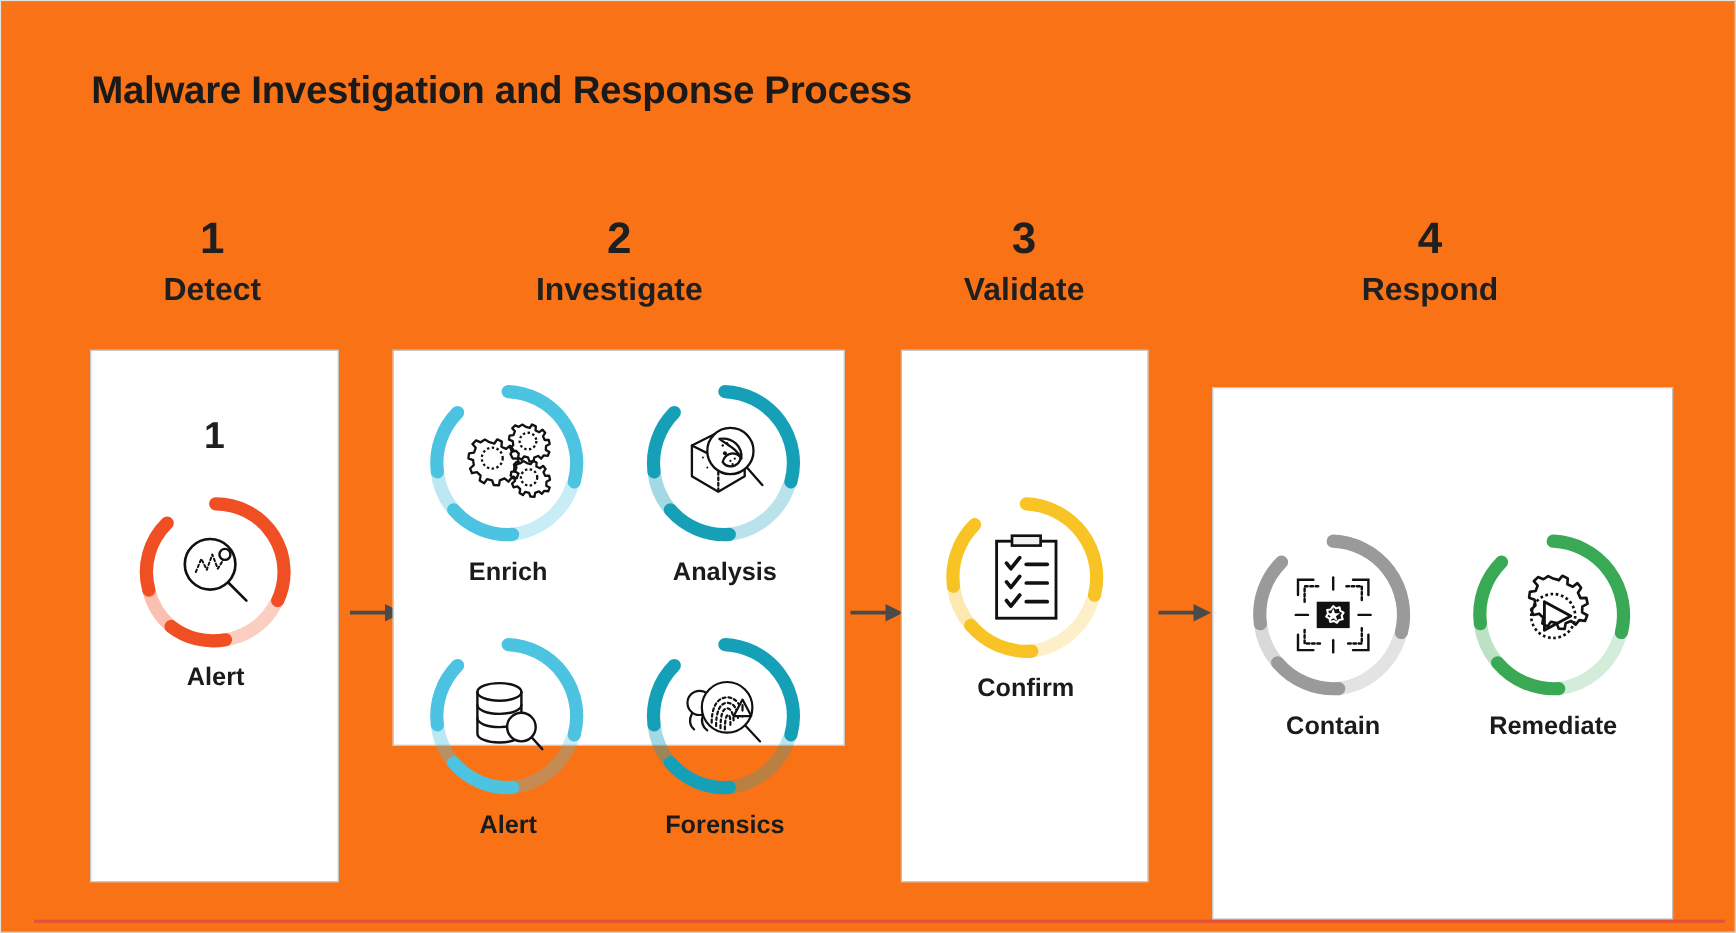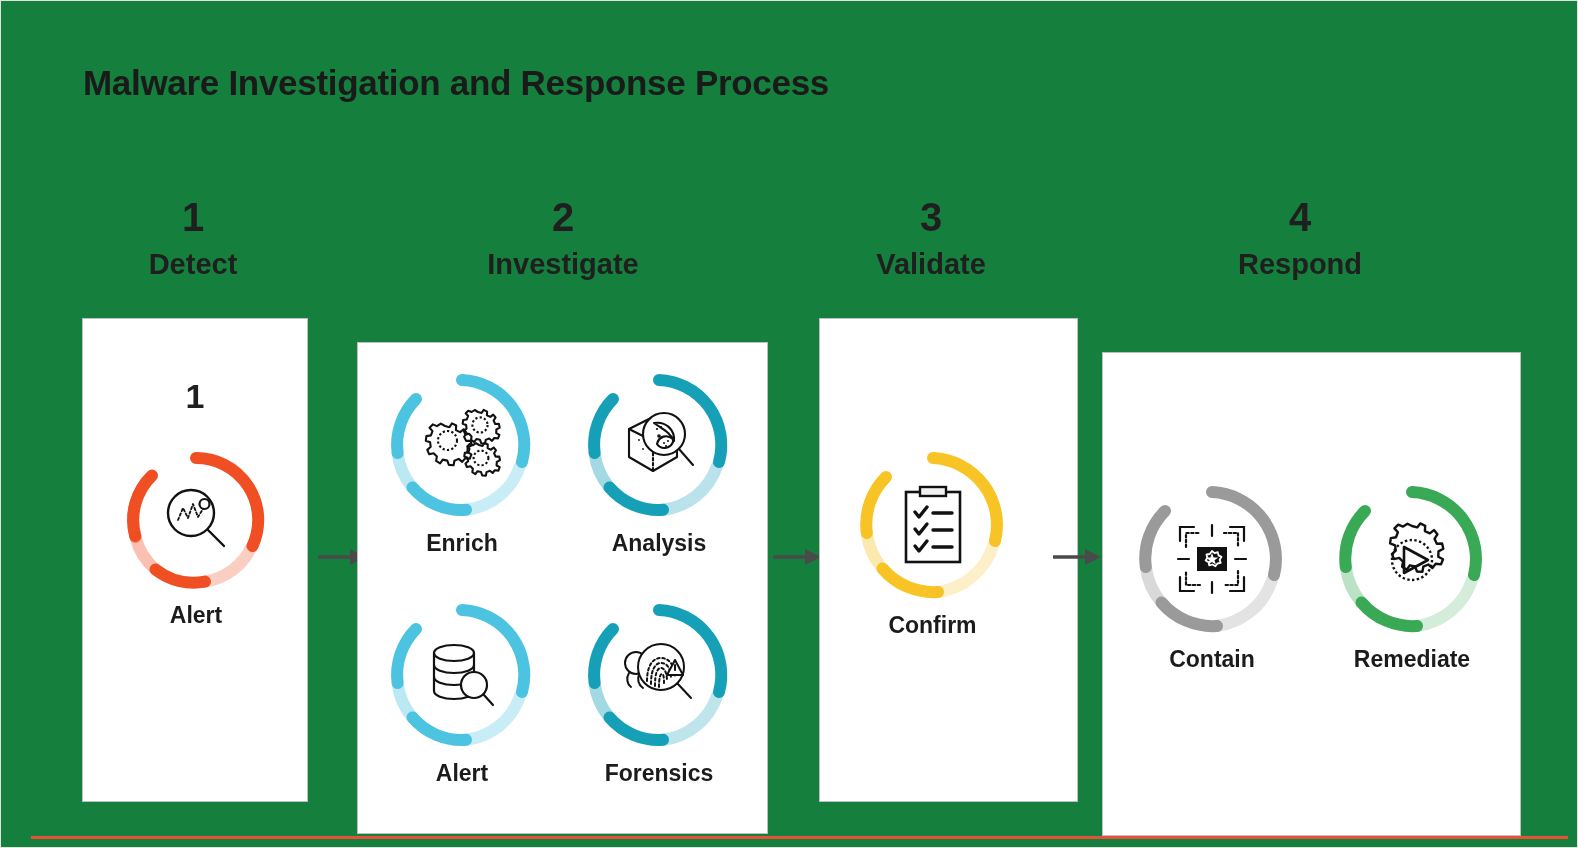--- a/index.html
+++ b/index.html
@@ -10,21 +10,21 @@
     height: 848px;
     background: #ffffff;
     font-family: "Liberation Sans", sans-serif;
     overflow: hidden;
   }
 
   .slide {
     position: relative;
     width: 1578px;
     height: 848px;
-    background: #15803d;
+    background: #f97316;
     border: 1px solid #e2e2e2;
     overflow: hidden;
     padding-left: 22px;
   }
 
   .slide-accent-bar {
     position: absolute;
     left: 30px;
     right: 9px;
     bottom: 8px;
@@ -178,21 +178,21 @@
     </div>
   </div>
 
   <div class="flow-arrow" style="left:317px; top:545px;">
     <svg width="48" height="22" viewBox="0 0 48 22" aria-hidden="true">
       <line x1="0" y1="11" x2="36" y2="11" stroke="#4a4a4a" stroke-width="3.4"></line>
       <polygon points="32,3 48,11 32,19" fill="#4a4a4a"></polygon>
     </svg>
   </div>
 
-  <div class="panel" style="left:356px; top:317px; width:411px; height:492px;margin-top:24px;">
+  <div class="panel" style="left:356px; top:317px; width:411px; height:360px;">
 
     <div class="node" style="left:14px; top:24px; width:180px;">
       <div class="node-ring-wrap" style="width:156px; height:156px;">
         <svg width="156" height="156" viewBox="0 0 156 156" aria-hidden="true">
           <g fill="none" stroke="#4cc3e0" stroke-width="12" stroke-linecap="round">
             <path d="M 78 13 A 65 65 0 0 1 138 95" opacity="1"></path>
             <path d="M 32 32 A 65 65 0 0 0 13.6 86" opacity="1"></path>
             <path d="M 13.6 86 A 65 65 0 0 0 28 120" opacity="0.38"></path>
             <path d="M 28.5 120.5 A 65 65 0 0 0 82 142.8" opacity="1"></path>
             <path d="M 82 142.8 A 65 65 0 0 0 136 99" opacity="0.3"></path>
@@ -323,21 +323,21 @@
     </div>
   </div>
 
   <div class="flow-arrow" style="left:772px; top:545px;">
     <svg width="48" height="22" viewBox="0 0 48 22" aria-hidden="true">
       <line x1="0" y1="11" x2="36" y2="11" stroke="#4a4a4a" stroke-width="3.4"></line>
       <polygon points="32,3 48,11 32,19" fill="#4a4a4a"></polygon>
     </svg>
   </div>
 
-  <div class="panel" style="left:818px; top:317px; width:259px; height:484px;">
+  <div class="panel" style="left:818px; top:317px; width:225px; height:484px;">
 
     <div class="node" style="left:0; top:126px; width:225px;">
       <div class="node-ring-wrap" style="width:160px; height:160px;">
         <svg width="160" height="160" viewBox="0 0 160 160" aria-hidden="true">
           <g fill="none" stroke="#f7c325" stroke-width="12" stroke-linecap="round">
             <path d="M 80 13 A 67 67 0 0 1 142 96" opacity="1"></path>
             <path d="M 33 32 A 67 67 0 0 0 13.8 88" opacity="1"></path>
             <path d="M 13.8 88 A 67 67 0 0 0 29 123" opacity="0.36"></path>
             <path d="M 29.5 123.5 A 67 67 0 0 0 85 147" opacity="1"></path>
             <path d="M 85 147 A 67 67 0 0 0 140 101" opacity="0.26"></path>

